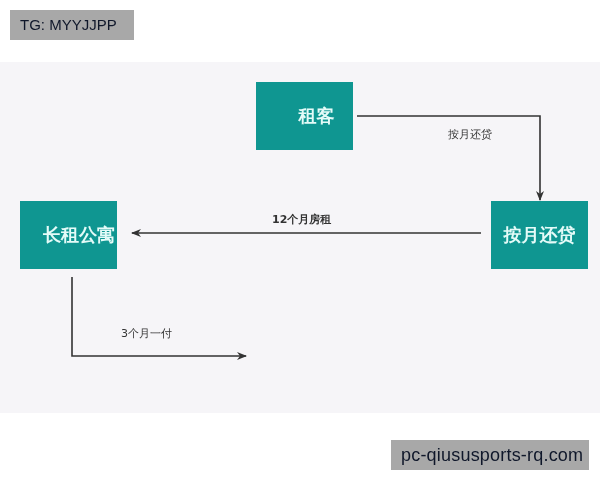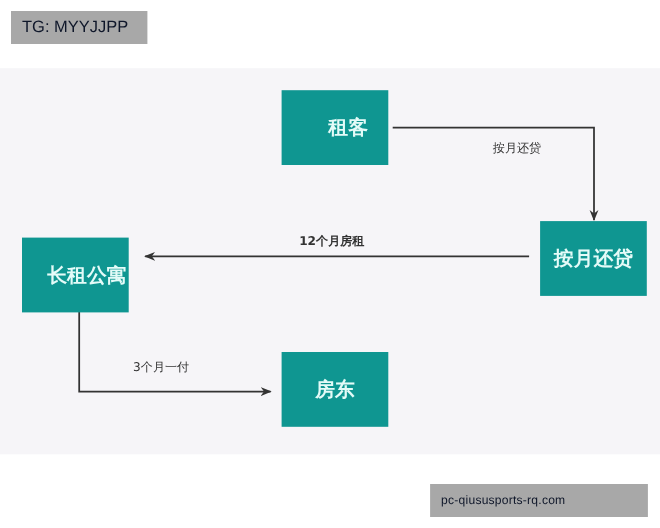--- a/index.html
+++ b/index.html
@@ -40,40 +40,40 @@
       top: 10px;
       height: 30px;
       width: 104px;
       text-align: left;
     }
     .wm-bottom {
       left: 391px;
       top: 440px;
       height: 30px;
       width: 178px;
-      font-size: 11px;
+      font-size: 18px;
       letter-spacing: 0.2px;
     }
     .node {
       position: absolute;
       width: 97px;
       height: 68px;
       background: #0f9691;
       color: #e4fbf8;
       display: flex;
       align-items: center;
       justify-content: center;
       font-size: 18px;
       font-weight: bold;
       box-sizing: border-box;
       letter-spacing: 0px;
     }
     #node-tenant { left: 256px; top: 82px; padding-left: 24px; }
     #node-finance { left: 491px; top: 201px; }
-    #node-apartment { left: 20px; top: 216px; padding-left: 21px; }
+    #node-apartment { left: 20px; top: 201px; padding-left: 21px; }
     #node-landlord { left: 256px; top: 320px; }
 
     .edge-label {
       position: absolute;
       font-size: 11px;
       color: #333333;
       white-space: nowrap;
     }
     #label-monthly-repay { left: 448px; top: 92px; margin-top: 35px; }
     #label-12-months { left: 272px; top: 212px; font-weight: bold; }
@@ -112,22 +112,19 @@
 
   <div class="node" id="node-tenant">
     <span>租客</span>
   </div>
   <div class="node" id="node-finance">
     <span>按月还贷</span>
   </div>
   <div class="node" id="node-apartment">
     <span>长租公寓</span>
   </div>
-  <div class="node" id="node-landlord">
-    <span>房东</span>
-  </div>
 
   <div class="edge-label" id="label-monthly-repay">按月还贷</div>
   <div class="edge-label" id="label-12-months">12个月房租</div>
   <div class="edge-label" id="label-3-months">3个月一付</div>
 
   <div class="watermark wm-bottom">pc-qiususports-rq.com</div>
 </div>
 
 </body></html>

